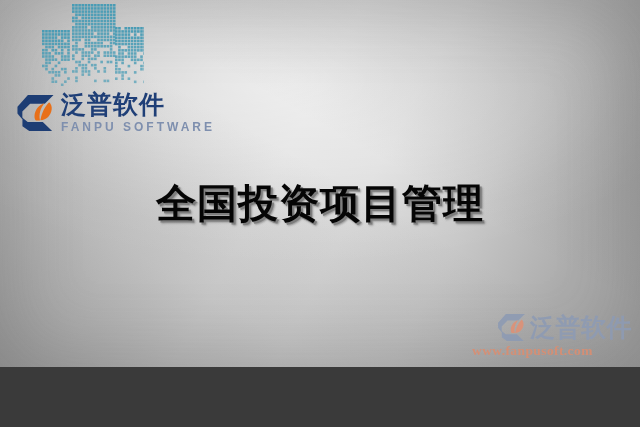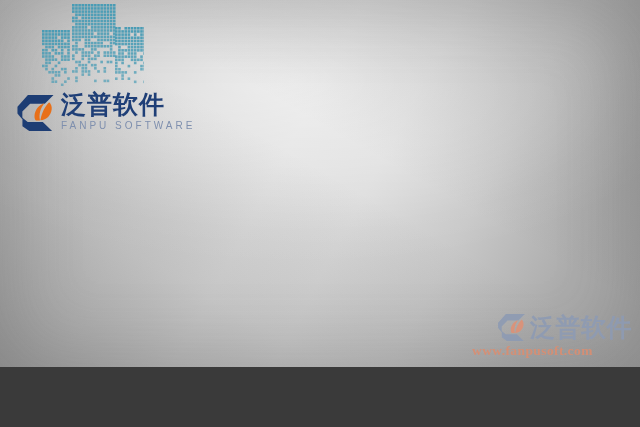--- a/index.html
+++ b/index.html
@@ -89,22 +89,22 @@
     font-size: 25px;
     font-weight: bold;
     color: #1f3f77;
     line-height: 1.02;
     letter-spacing: 1px;
     white-space: nowrap;
     font-family: "DejaVu Sans", "Liberation Sans", sans-serif;
   }
   #brand-logo .en {
     margin-top: 2px;
-    font-size: 10px;
-    font-weight: normal;
+    font-size: 12px;
+    font-weight: bold;
     color: #7e8fae;
     letter-spacing: 3.0px;
     white-space: nowrap;
   }
 
   
   #headline {
     position: absolute;
     left: 0;
     right: 0;
@@ -647,20 +647,21 @@
       <path d="M34.0 9.0 C30.0 13.0 26.5 19.0 25.0 27.5 C31.5 27.0 35.8 22.5 36.6 16.2 C36.9 13.4 35.8 10.6 34.0 9.0 Z" fill="#e8701a"></path>
       <path d="M24.6 27.6 C23.2 21.0 25.2 14.6 29.2 9.9 C23.6 11.3 19.4 16.6 19.0 22.6 C18.8 25.0 19.4 26.8 20.4 27.7 Z" fill="#e8701a"></path>
     </svg>
     <div class="wordblock">
       <div class="cn">泛普软件</div>
       <div class="en">FANPU SOFTWARE</div>
     </div>
   </div>
 
   <div id="headline">
+    <span class="line">全国投资项目管理</span>
   </div>
 
   <div id="watermark">
     <div class="wm-row">
       <svg class="wm-mark" viewBox="0 0 40 40" aria-hidden="true">
         <path d="M12.2 1.5 H38.5 L29.5 10.5 H14.5 L6.5 18.5 V26 L1.5 20.5 V13.5 Z" fill="#8e9bb3"></path>
         <path d="M1.5 20.8 L6.6 26.4 V33.5 L13.6 38.5 H37.0 L27.5 29.3 H12.0 Z" fill="#8e9bb3"></path>
         <path d="M34.0 9.0 C30.0 13.0 26.5 19.0 25.0 27.5 C31.5 27.0 35.8 22.5 36.6 16.2 C36.9 13.4 35.8 10.6 34.0 9.0 Z" fill="#dd9278"></path>
         <path d="M24.6 27.6 C23.2 21.0 25.2 14.6 29.2 9.9 C23.6 11.3 19.4 16.6 19.0 22.6 C18.8 25.0 19.4 26.8 20.4 27.7 Z" fill="#dd9278"></path>
       </svg>

